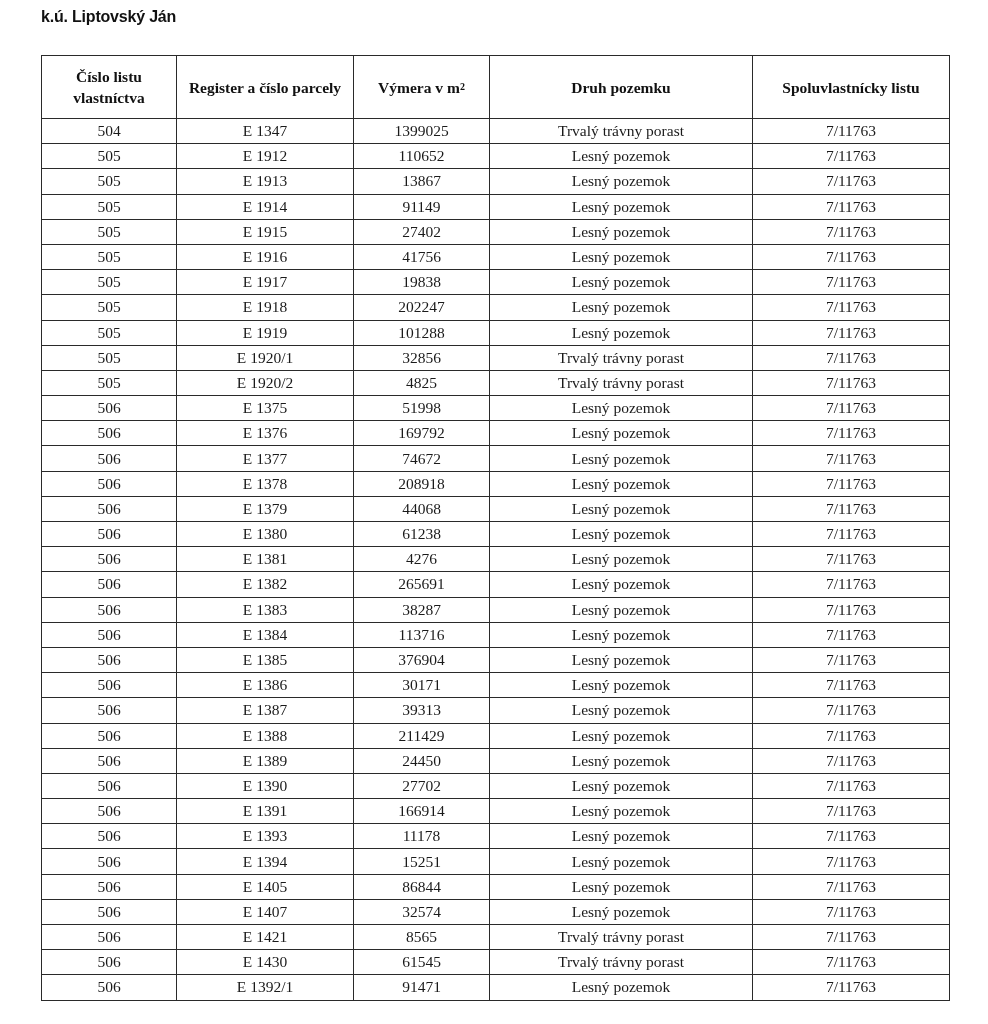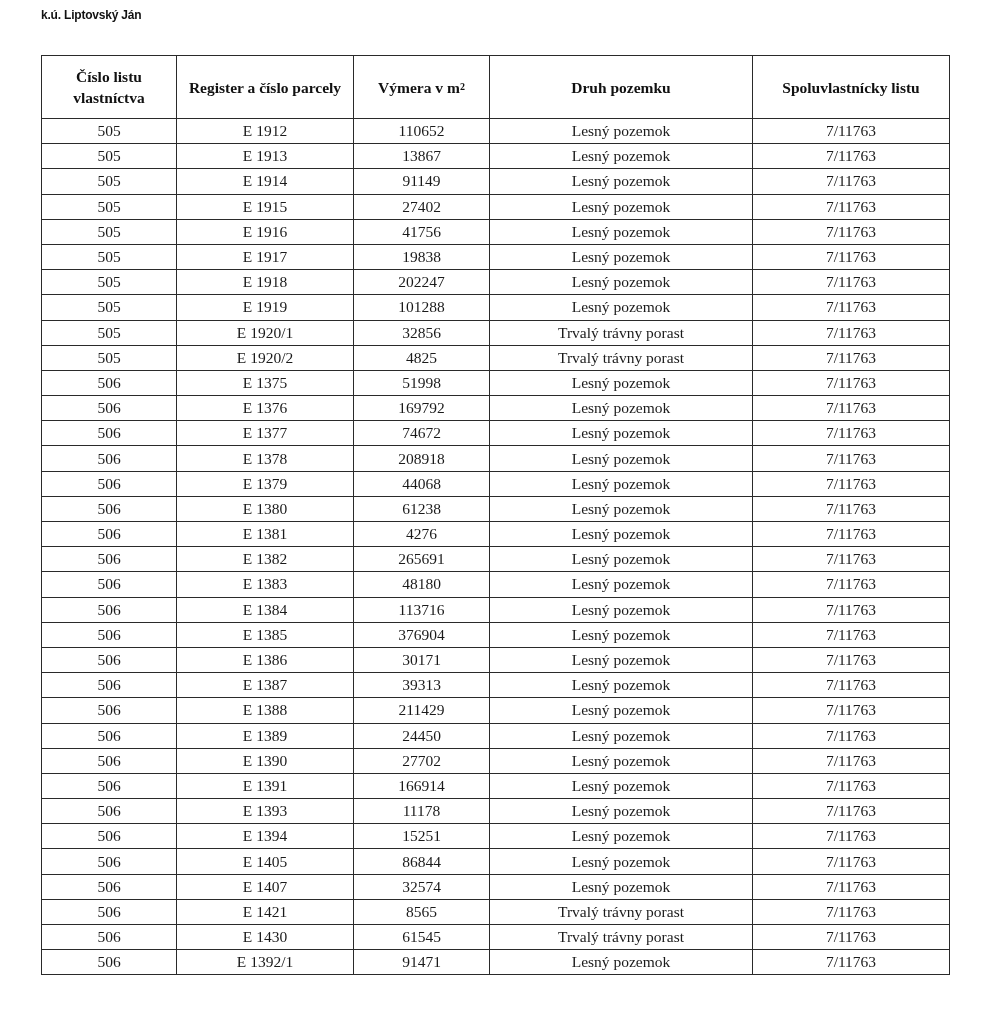--- a/index.html
+++ b/index.html
@@ -12,21 +12,21 @@
     height: 1024px;
     position: relative;
     overflow: hidden;
     font-family: "Liberation Sans", "DejaVu Sans", sans-serif;
     color: #111111;
   }
   .doc-title {
     position: absolute;
     left: 41px;
     top: 8px;
-    font-size: 12px;
+    font-size: 16px;
     font-weight: bold;
     letter-spacing: -0.2px;
     color: #111;
   }
   table.parcels {
     position: absolute;
     left: 41px;
     top: 55px;
     width: 908px;
     border-collapse: collapse;
@@ -76,20 +76,27 @@
     <tr>
       <th>Číslo listu vlastníctva</th>
       <th>Register a číslo parcely</th>
       <th><span>Výmera v m</span><sup>2</sup></th>
       <th>Druh pozemku</th>
       <th>Spoluvlastnícky listu</th>
     </tr>
   </thead>
   <tbody id="rows">
       <tr>
+        <td>504</td>
+        <td>E 1347</td>
+        <td>1399025</td>
+        <td>Trvalý trávny porast</td>
+        <td>7/11763</td>
+      </tr>
+      <tr>
         <td>505</td>
         <td>E 1912</td>
         <td>110652</td>
         <td>Lesný pozemok</td>
         <td>7/11763</td>
       </tr>
       <tr>
         <td>505</td>
         <td>E 1913</td>
         <td>13867</td>
@@ -204,21 +211,21 @@
       <tr>
         <td>506</td>
         <td>E 1382</td>
         <td>265691</td>
         <td>Lesný pozemok</td>
         <td>7/11763</td>
       </tr>
       <tr>
         <td>506</td>
         <td>E 1383</td>
-        <td>48180</td>
+        <td>38287</td>
         <td>Lesný pozemok</td>
         <td>7/11763</td>
       </tr>
       <tr>
         <td>506</td>
         <td>E 1384</td>
         <td>113716</td>
         <td>Lesný pozemok</td>
         <td>7/11763</td>
       </tr>

